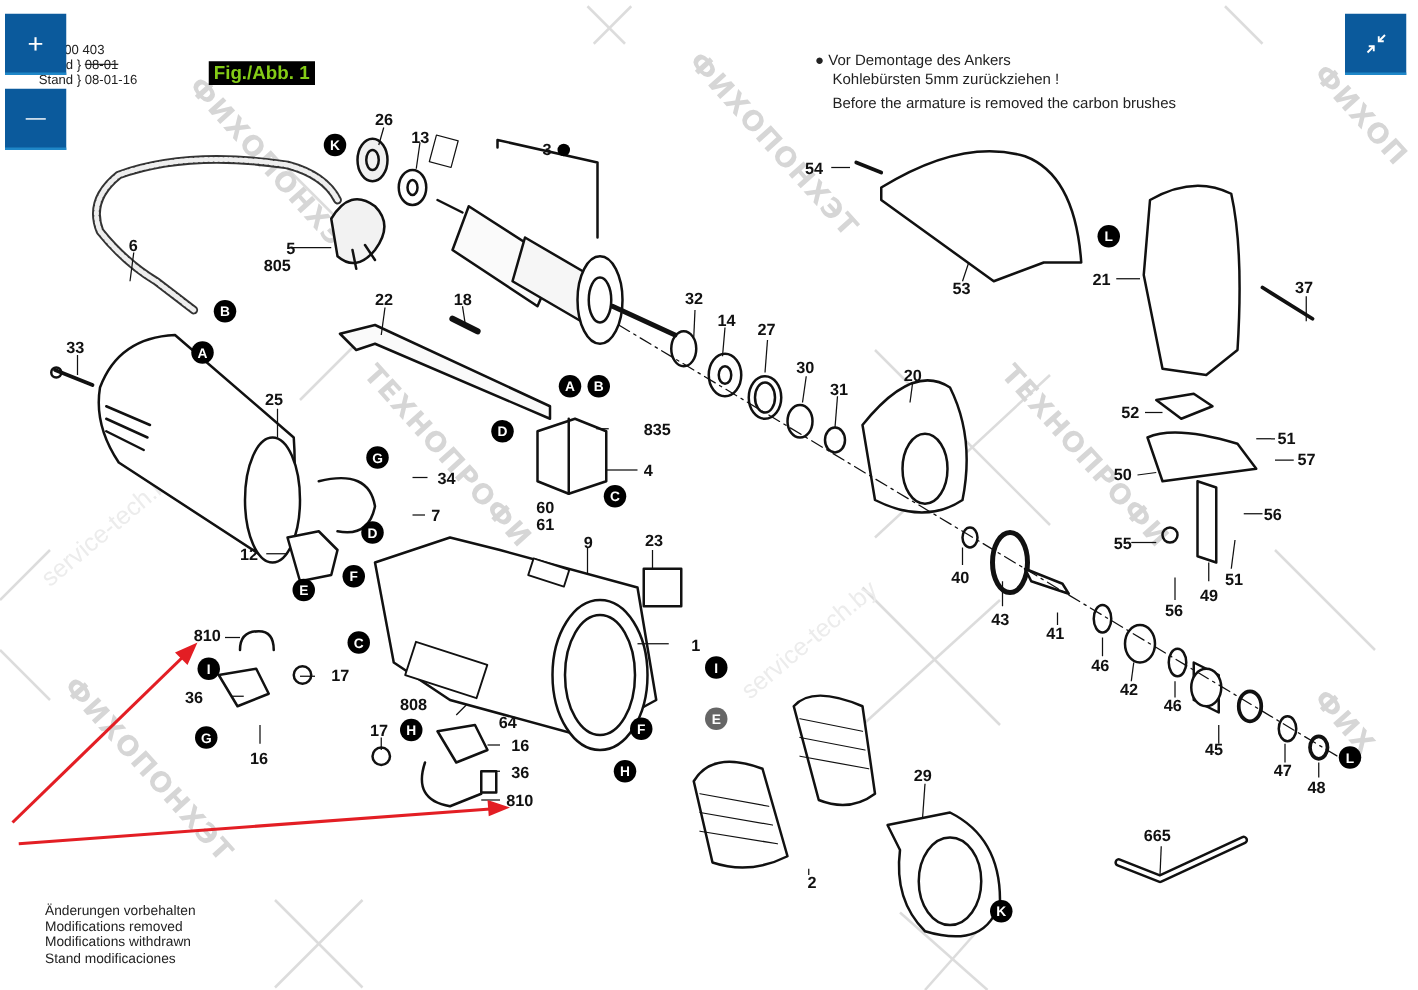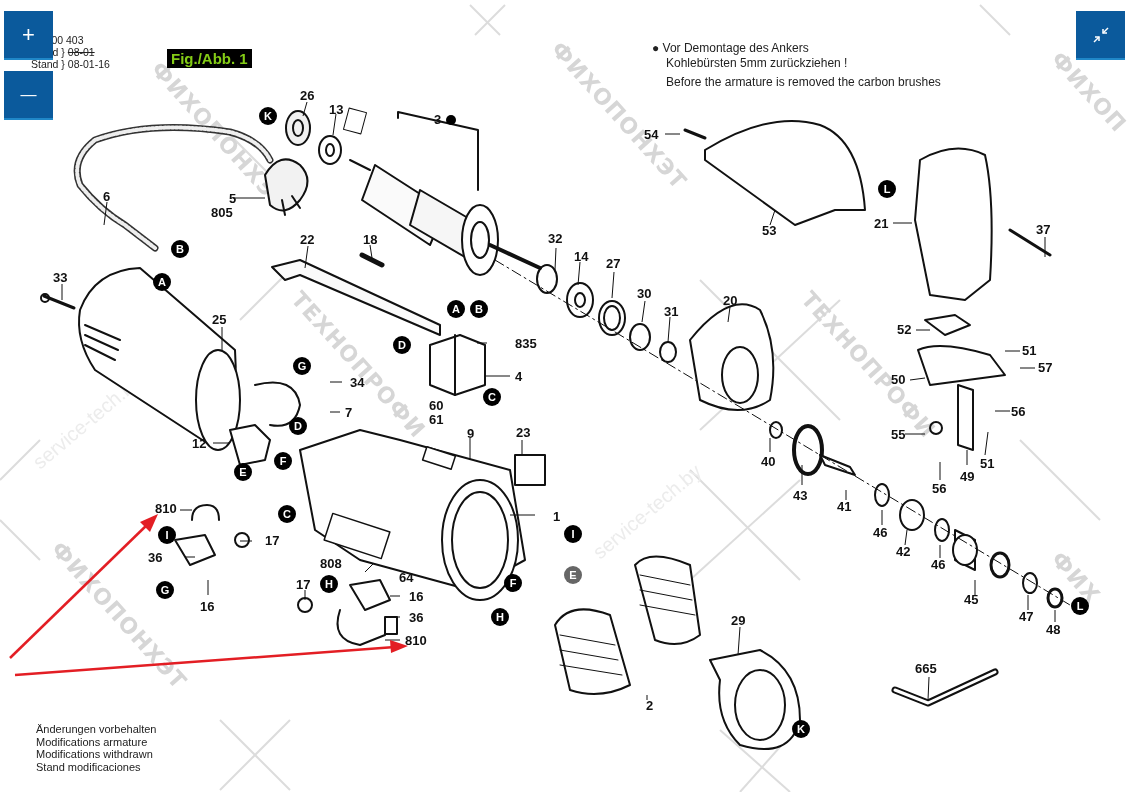--- a/index.html
+++ b/index.html
@@ -421,21 +421,21 @@
 
 <div class="txt note">
   <div><span>●</span> <span>Vor Demontage des Ankers</span></div>
   <div style="padding-left:14px">Kohlebürsten 5mm zurückziehen !</div>
   <div class="gap"></div>
   <div style="padding-left:14px">Before the armature is removed the carbon brushes</div>
 </div>
 
 <div class="txt footer">
   <div>Änderungen vorbehalten</div>
-  <div>Modifications armature</div>
+  <div>Modifications removed</div>
   <div>Modifications withdrawn</div>
   <div>Stand modificaciones</div>
 </div>
 </div>
 
 <div class="ctrl zin">
   <span>+</span>
 </div>
 <div class="ctrl zout">
   <span style="font-size:16px">—</span>

